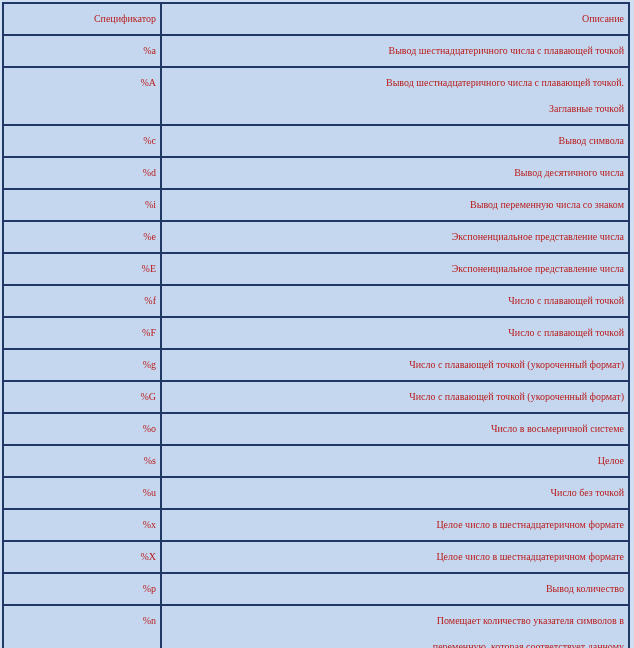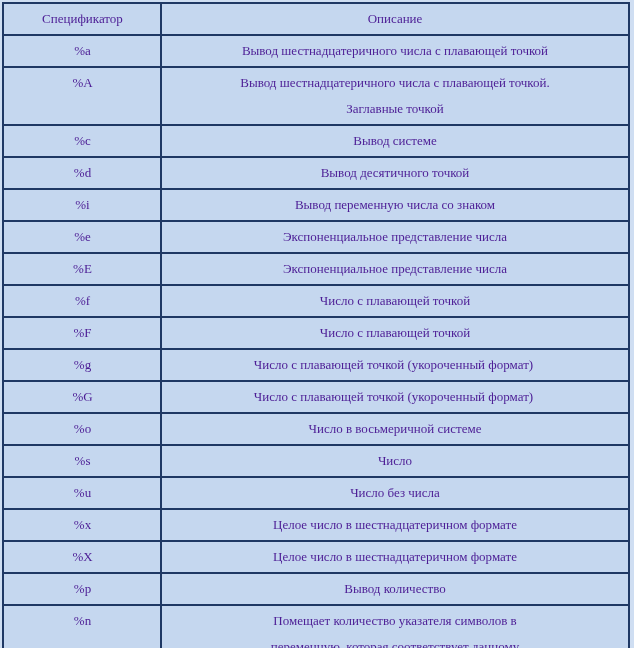--- a/index.html
+++ b/index.html
@@ -30,26 +30,26 @@
     table-layout: fixed;
     background: #c5d7ef;
   }
   .spec-table col.col-spec { width: 158px; }
   .spec-table col.col-desc { width: 468px; }
 
   .spec-table th,
   .spec-table td {
     border: 2px solid #1f3864;
     background: #c5d7ef;
-    color: #4c1d95;
+    color: #b91c1c;
     font-family: "Liberation Serif", "DejaVu Serif", serif;
-    font-size: 13px;
+    font-size: 10px;
     font-weight: normal;
     line-height: 26px;
-    text-align: center;
+    text-align: right;
     vertical-align: top;
     padding: 2px 4px 2px 5px;
     box-sizing: border-box;
   }
   .spec-table td.cell-desc,
   .spec-table th.cell-desc {
     padding-left: 4px;
   }
   .spec-table tr.row-single th,
   .spec-table tr.row-single td {
@@ -96,27 +96,27 @@
         <tr class="row-two">
           <td class="cell-spec">%A</td>
           <td class="cell-desc">
             <span class="desc-line">Вывод шестнадцатеричного числа с плавающей точкой.</span>
             <span class="desc-line">Заглавные точкой</span>
           </td>
         </tr>
         <tr class="row-single">
           <td class="cell-spec">%c</td>
           <td class="cell-desc">
-            <span class="desc-line">Вывод системе</span>
+            <span class="desc-line">Вывод символа</span>
           </td>
         </tr>
         <tr class="row-single">
           <td class="cell-spec">%d</td>
           <td class="cell-desc">
-            <span class="desc-line">Вывод десятичного точкой</span>
+            <span class="desc-line">Вывод десятичного числа</span>
           </td>
         </tr>
         <tr class="row-single">
           <td class="cell-spec">%i</td>
           <td class="cell-desc">
             <span class="desc-line">Вывод переменную числа со знаком</span>
           </td>
         </tr>
         <tr class="row-single">
           <td class="cell-spec">%e</td>
@@ -156,27 +156,27 @@
         </tr>
         <tr class="row-single">
           <td class="cell-spec">%o</td>
           <td class="cell-desc">
             <span class="desc-line">Число в восьмеричной системе</span>
           </td>
         </tr>
         <tr class="row-single">
           <td class="cell-spec">%s</td>
           <td class="cell-desc">
-            <span class="desc-line">Число</span>
+            <span class="desc-line">Целое</span>
           </td>
         </tr>
         <tr class="row-single">
           <td class="cell-spec">%u</td>
           <td class="cell-desc">
-            <span class="desc-line">Число без числа</span>
+            <span class="desc-line">Число без точкой</span>
           </td>
         </tr>
         <tr class="row-single">
           <td class="cell-spec">%x</td>
           <td class="cell-desc">
             <span class="desc-line">Целое число в шестнадцатеричном формате</span>
           </td>
         </tr>
         <tr class="row-single">
           <td class="cell-spec">%X</td>

